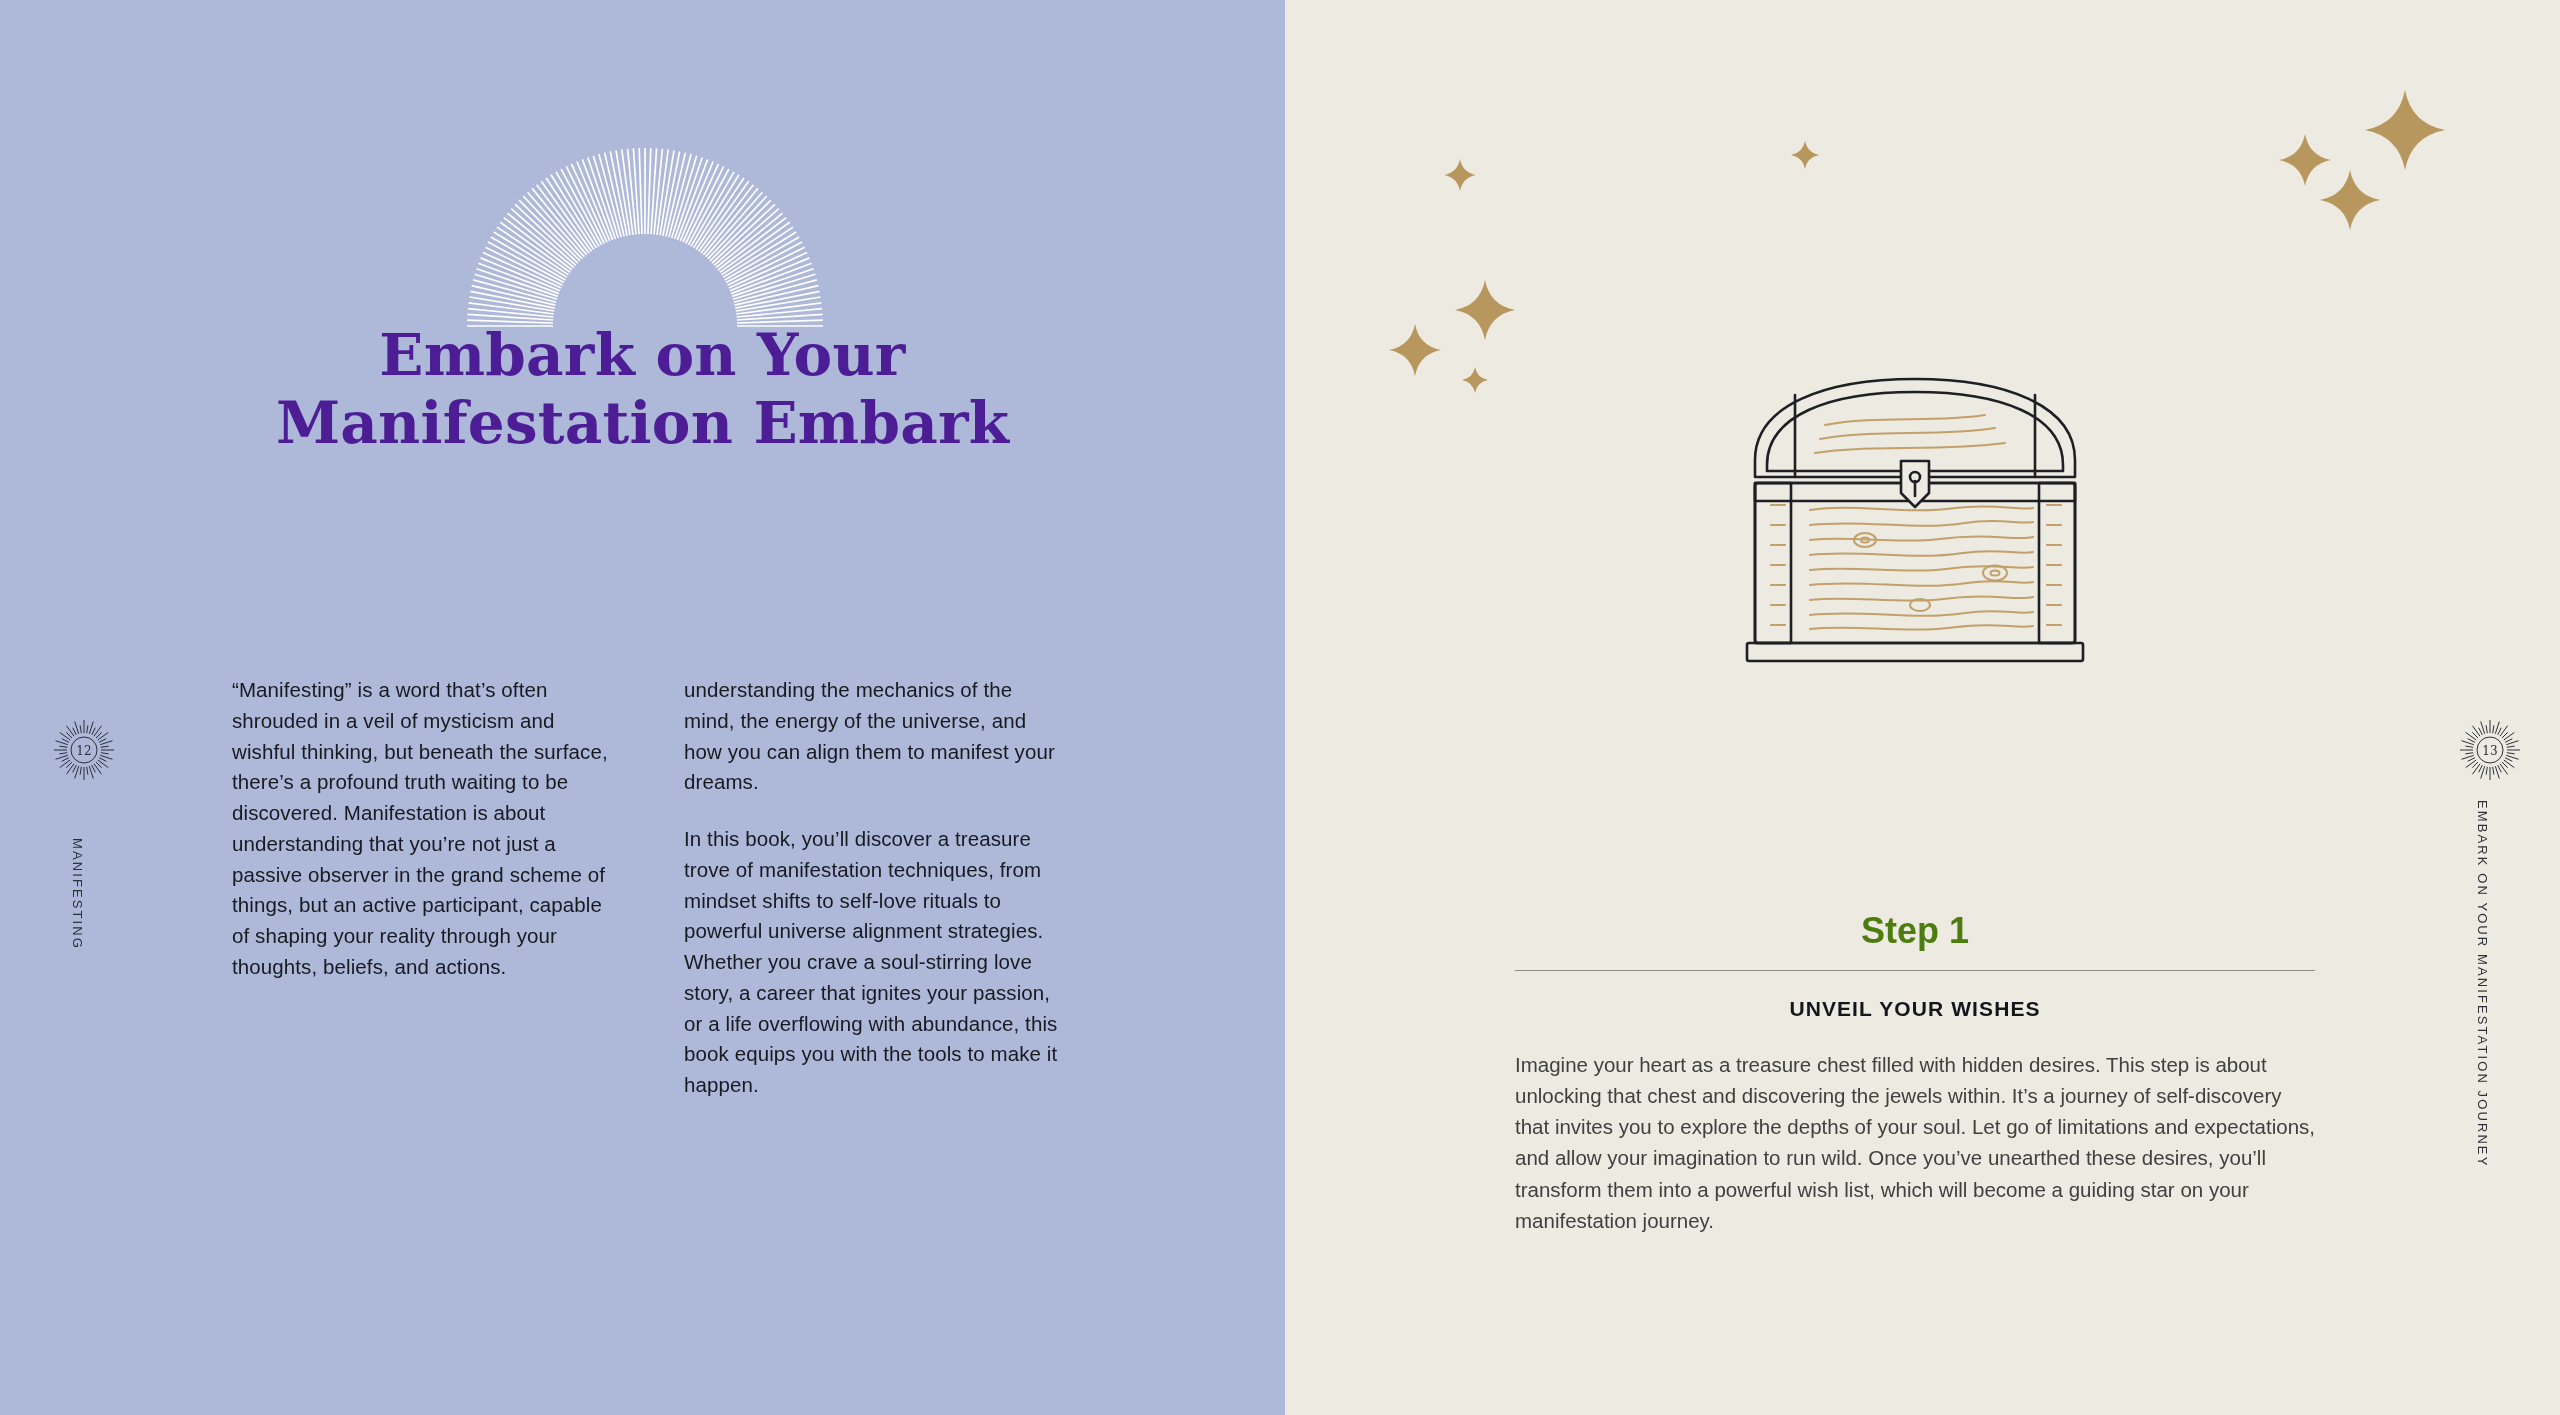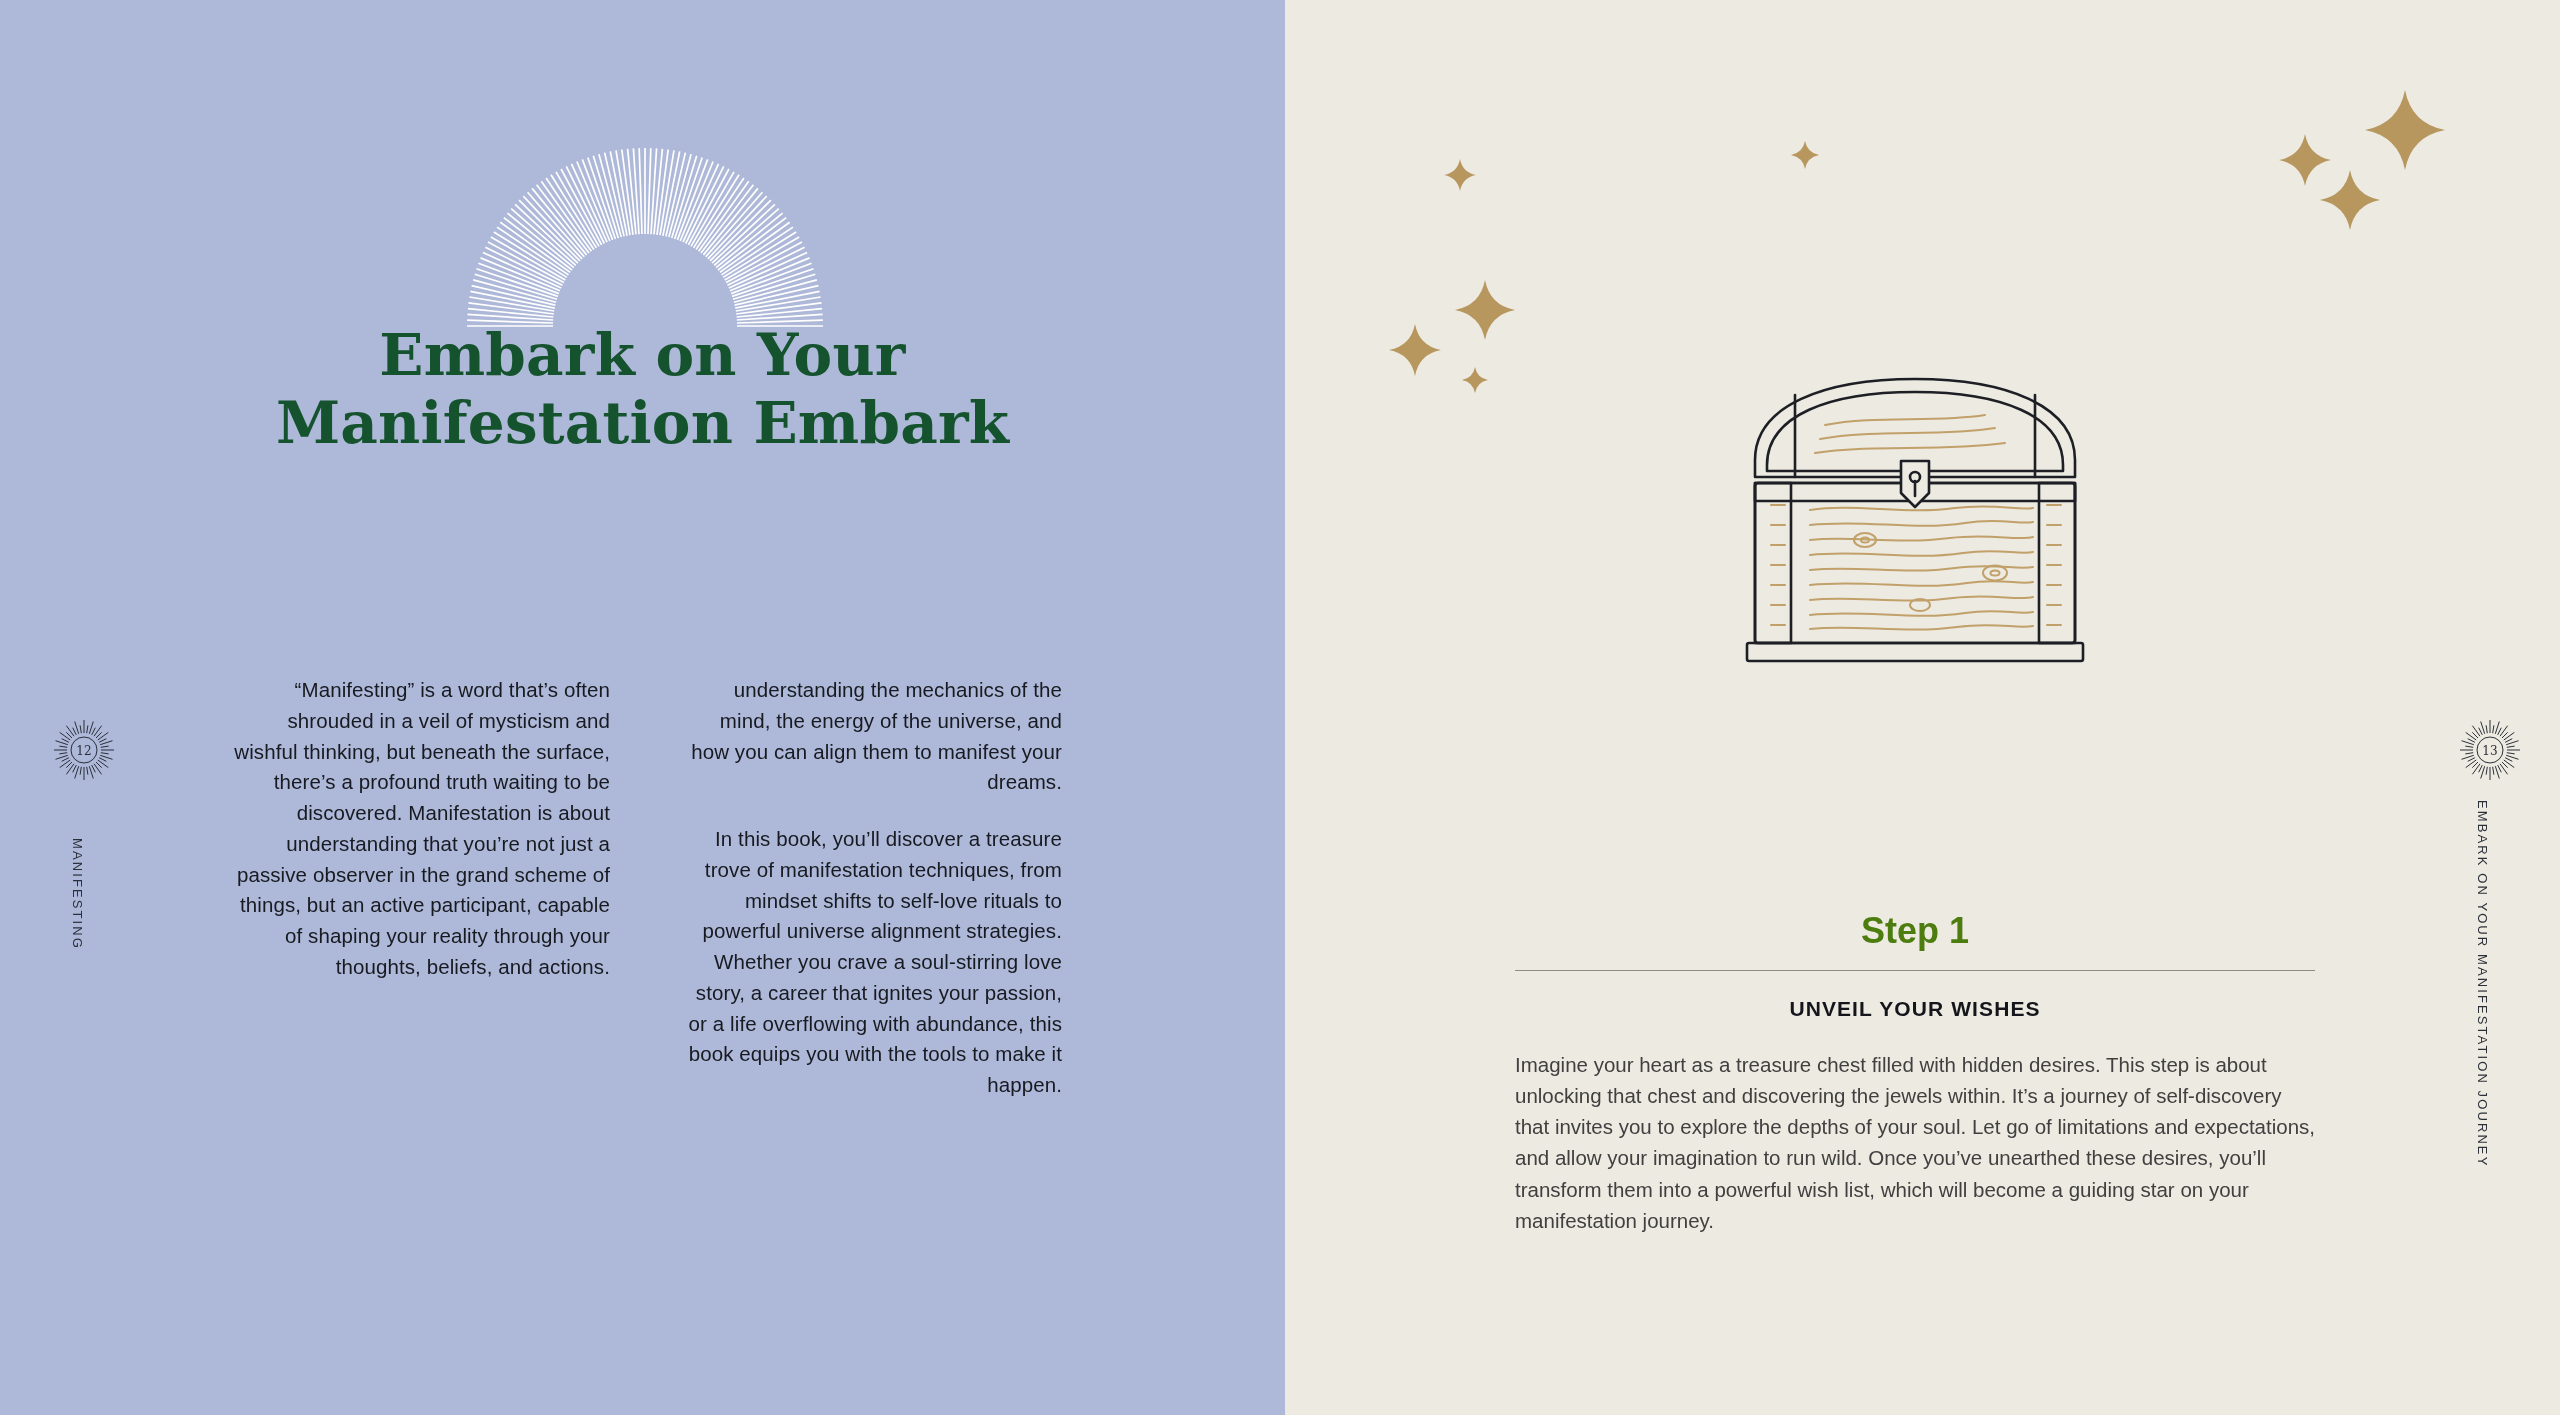--- a/index.html
+++ b/index.html
@@ -50,32 +50,31 @@
     left: 0;
     top: 322px;
     width: 1285px;
     text-align: center;
   }
   .title-line {
     font-family: "DejaVu Serif", serif;
     font-weight: 700;
     font-size: 58px;
     line-height: 1.17;
-    color: #14532d;
+    color: #4c1d95;
     letter-spacing: 0.2px;
   }
 
   .columns {
     position: absolute;
     left: 232px;
     top: 675px;
     width: 830px;
     display: flex;
     gap: 74px;
-    text-align: right;
   }
   .col {
     width: 378px;
   }
   .body-p {
     font-family: "Liberation Sans", sans-serif;
     font-size: 20.5px;
     line-height: 1.5;
     color: #171a20;
     margin: 0 0 26px 0;

